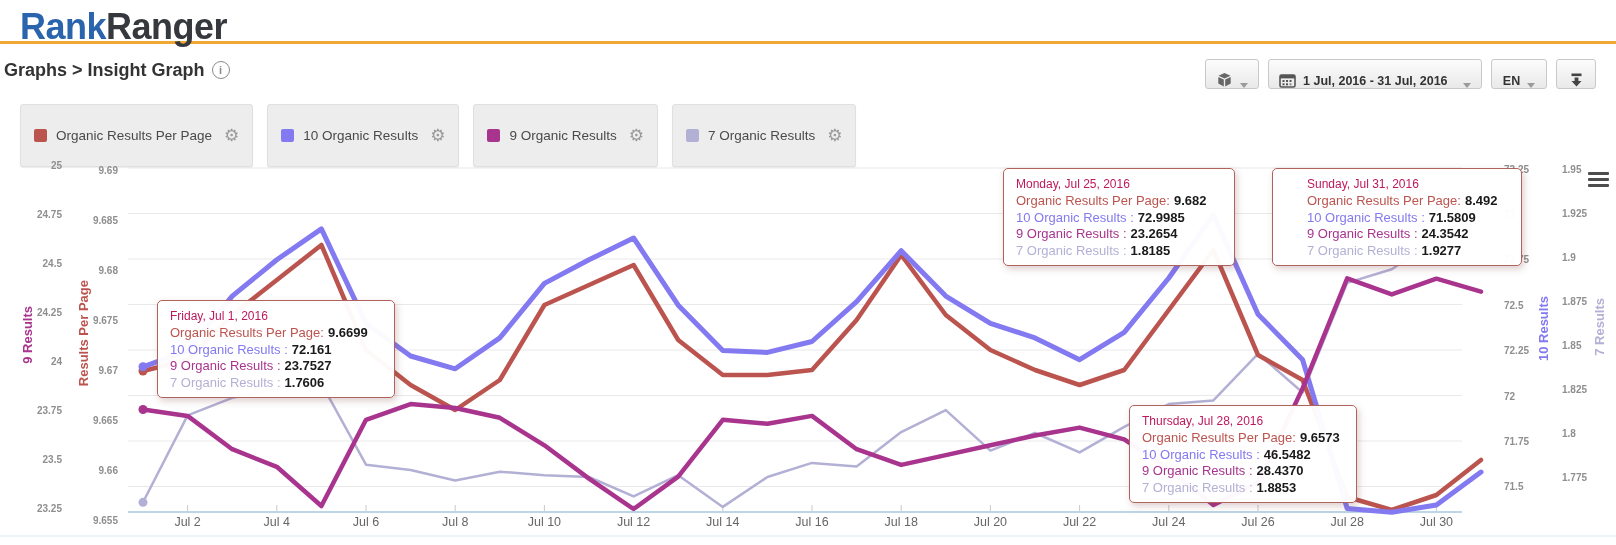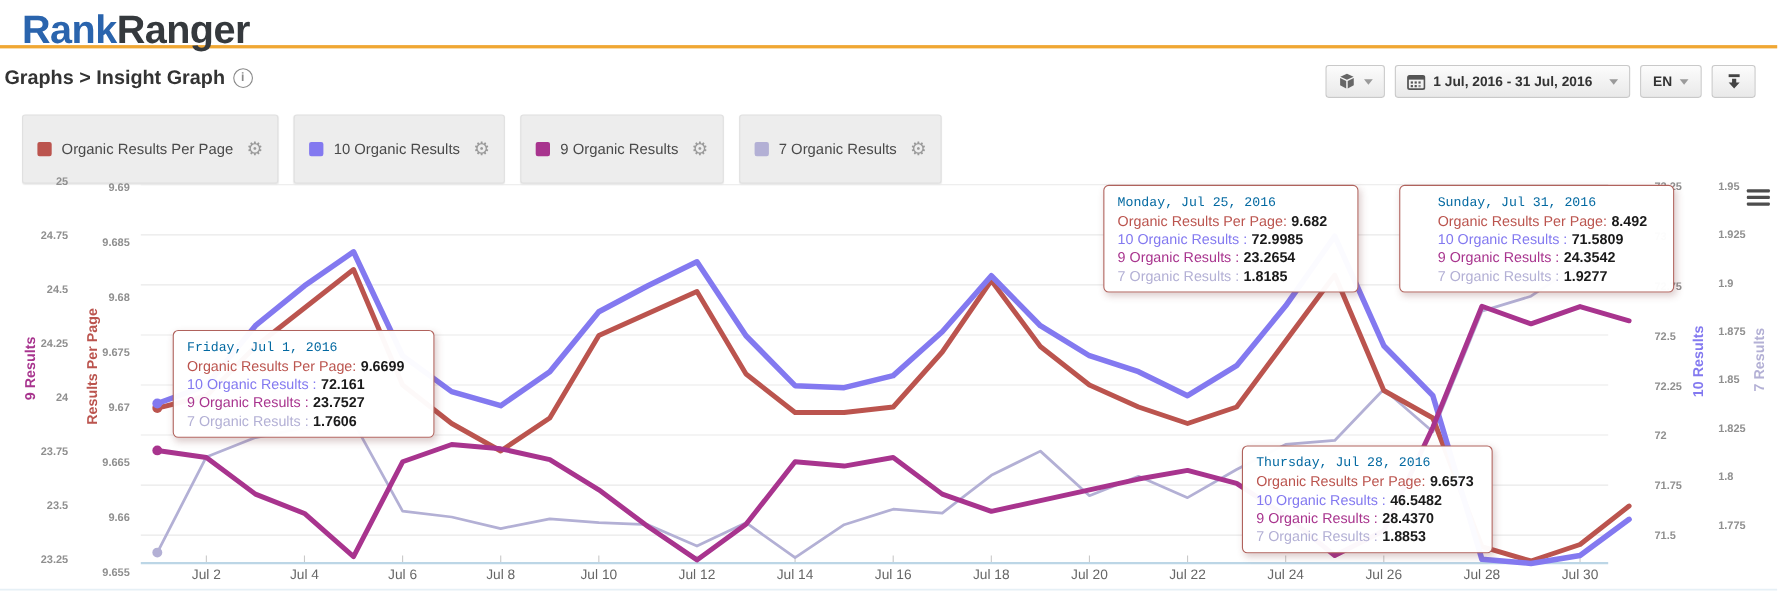--- a/index.html
+++ b/index.html
@@ -10,42 +10,42 @@
           border-bottom:3px solid #f0a733;box-sizing:border-box;}
   #logo{position:absolute;left:20px;top:6px;font-size:36px;font-weight:bold;letter-spacing:-0.5px;}
   #logo .l1{color:#2a64ad;} #logo .l2{color:#35393d;}
   
   #crumbrow{position:absolute;top:47px;left:0;width:1616px;height:56px;}
   #crumb{position:absolute;left:4px;top:13px;font-size:18px;font-weight:bold;color:#333;}
   .info-ic{display:inline-block;width:16px;height:16px;border:1px solid #8a8a8a;border-radius:50%;
            color:#8a8a8a;font-size:11px;line-height:16px;text-align:center;font-weight:bold;
            vertical-align:2px;margin-left:7px;}
   #controls{position:absolute;right:20px;top:12px;display:flex;gap:9px;}
-  .tbtn{height:30px;display:flex;align-items:center;gap:7px;padding:0 10px;box-sizing:border-box;
+  .tbtn{height:30px;display:flex;align-items:flex-end;gap:7px;padding:0 10px;box-sizing:border-box;
         background:linear-gradient(#fcfcfc,#e9e9e9);border:1px solid #c9c9c9;border-radius:3px;
         font-size:12.5px;font-weight:bold;color:#333;cursor:pointer;}
   .caret{width:0;height:0;border-left:4px solid transparent;border-right:4px solid transparent;
          border-top:5px solid #9a9a9a;}
   .tbtn svg{display:block;}
   #datebtn{width:214px;} #langbtn{width:56px;justify-content:center;} #dlbtn{width:40px;justify-content:center;}
   
   #legend{position:absolute;top:104px;left:20px;display:flex;gap:14px;}
   .leg{height:37px;display:flex;align-items:center;gap:9px;padding:12px 13px;background:#ededed;
        border:1px solid #e0e0e0;border-radius:3px;box-shadow:0 1px 1px rgba(0,0,0,0.08);
        font-size:13.5px;color:#4a4a4a;cursor:pointer;}
   .leg .sw{width:13px;height:13px;border-radius:2px;}
   .leg .gear{color:#9a9a9a;font-size:17px;line-height:17px;margin-left:3px;}
   
   #chart{position:absolute;top:148px;left:0;width:1616px;height:397px;}
   #chart svg{position:absolute;left:0;top:0;}
   .vtitle{position:absolute;writing-mode:vertical-rl;transform:rotate(180deg);
           font-size:13px;font-weight:bold;white-space:nowrap;}
   .tip{position:absolute;background:rgba(255,255,255,0.97);border:1px solid #b0625c;border-radius:5px;
        box-shadow:2px 3px 7px rgba(120,60,60,0.25);padding:8px 12px 6px 12px;white-space:nowrap;}
-  .tip .tdate{font-size:12px;color:#0369a1;margin-bottom:2px;font-family:Liberation Mono, monospace;}
+  .tip .tdate{font-size:12px;color:#be185d;margin-bottom:2px;}
   .tip .trow{font-size:13px;line-height:16.5px;}
   .tip .tval{font-weight:bold;color:#1a1a1a;margin-left:4px;}
   #burger{position:absolute;left:1588px;top:24px;width:21px;cursor:pointer;}
   #burger div{height:3px;background:#4d4d4d;margin-bottom:3px;border-radius:1px;}
 </style>
 </head>
 <body>
 
 <div id="app">
 

